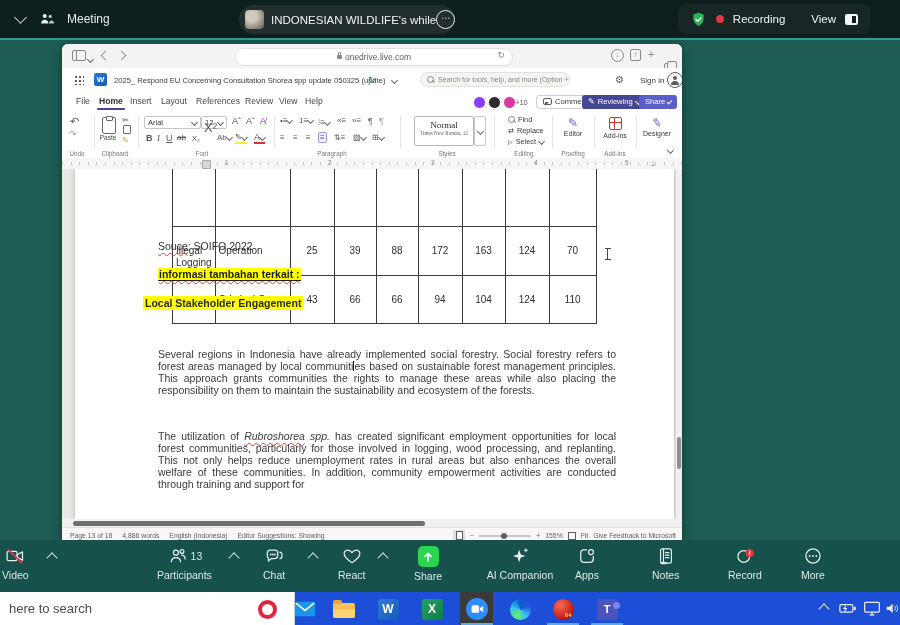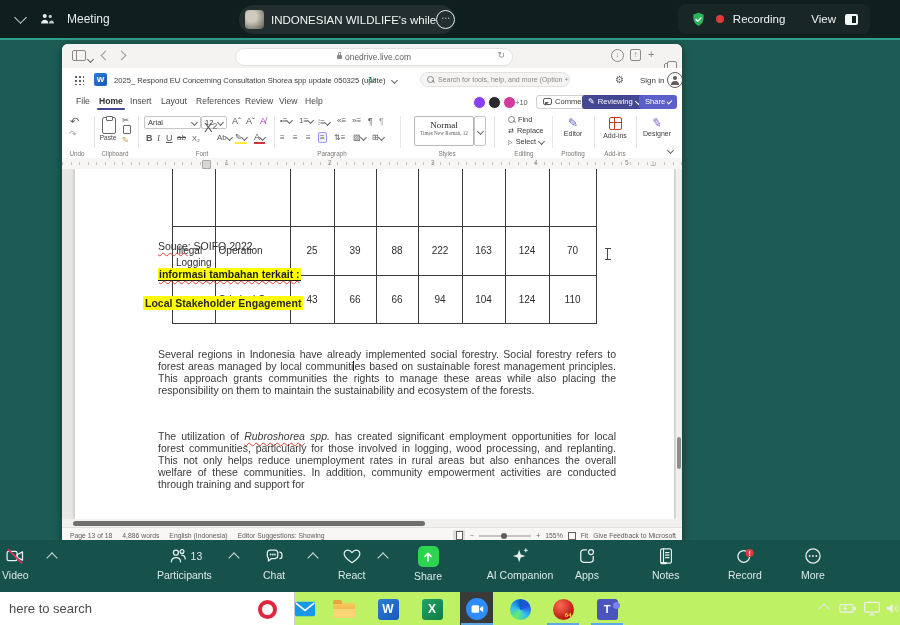--- a/index.html
+++ b/index.html
@@ -140,21 +140,21 @@
   #thumb .sig i{display:block;width:2px;background:#fff;}
   #thumb .tlabel{position:absolute;left:14px;bottom:2.5px;color:#fff;font-size:7.5px;}
   
   #zbar{position:absolute;top:540px;left:0;width:900px;height:52px;background:#16514b;}
   .zbtn{position:absolute;top:6px;display:flex;flex-direction:column;align-items:center;gap:3px;color:#dce9e6;font-size:10.5px;}
   .zbtn svg{display:block;}
   .zcaret{position:absolute;top:14px;width:7px;height:7px;border-left:1.6px solid #cfdeda;border-top:1.6px solid #cfdeda;transform:rotate(45deg);}
   .share-box{width:21px;height:21px;background:#2dd450;border-radius:5px;display:flex;align-items:center;justify-content:center;}
   .pcount{font-size:10.5px;color:#dce9e6;margin-left:2px;}
   
-  #taskbar{position:absolute;top:592px;left:0;width:900px;height:33px;background:#bef264;}
+  #taskbar{position:absolute;top:592px;left:0;width:900px;height:33px;background:#1d4ed8;}
   #tsearch{position:absolute;left:0;top:0;width:295px;height:33px;background:#ffffff;display:flex;align-items:center;font-size:13px;color:#4a4a4a;padding-left:9px;box-sizing:border-box;border-right:1px solid #d0d0d0;}
   .tico{position:absolute;top:5px;width:24px;height:24px;display:flex;align-items:center;justify-content:center;}
   .task-active-bg{position:absolute;left:460px;top:0;width:33px;height:33px;background:#3a3a3a;}
   .underline{position:absolute;bottom:0;height:2.5px;background:#5ca9e6;}
   .opera{width:19px;height:19px;border-radius:50%;border:4.5px solid #e0253c;box-sizing:border-box;}
   .folder{width:22px;height:15px;background:linear-gradient(#f8ca5f,#eda33b);border-radius:2px;position:relative;margin-top:3px;}
   .folder:before{content:"";position:absolute;left:0;top:-3px;width:9px;height:4px;background:#eda33b;border-radius:2px 2px 0 0;}
   .folder:after{content:"";position:absolute;left:0;bottom:0;width:22px;height:9px;background:#fbd475;border-radius:0 0 2px 2px;}
   .sqapp{width:21px;height:21px;border-radius:3px;color:#fff;font-weight:bold;font-size:12px;display:flex;align-items:center;justify-content:center;}
   .w-app{background:linear-gradient(135deg,#2b7cd3,#185abd);}
@@ -399,21 +399,21 @@
                 <td></td>
                 <td></td>
                 <td></td>
           </tr>
           <tr>
             <td rowspan="2">Illegal Logging</td>
             <td>Operation</td>
             <td class="num">25</td>
             <td class="num">39</td>
             <td class="num">88</td>
-            <td class="num">222</td>
+            <td class="num">172</td>
             <td class="num">163</td>
             <td class="num">124</td>
             <td class="num">70</td>
           </tr>
           <tr>
             <td>Criminal Cases</td>
             <td class="num">43</td>
             <td class="num">66</td>
             <td class="num">66</td>
             <td class="num">94</td>

